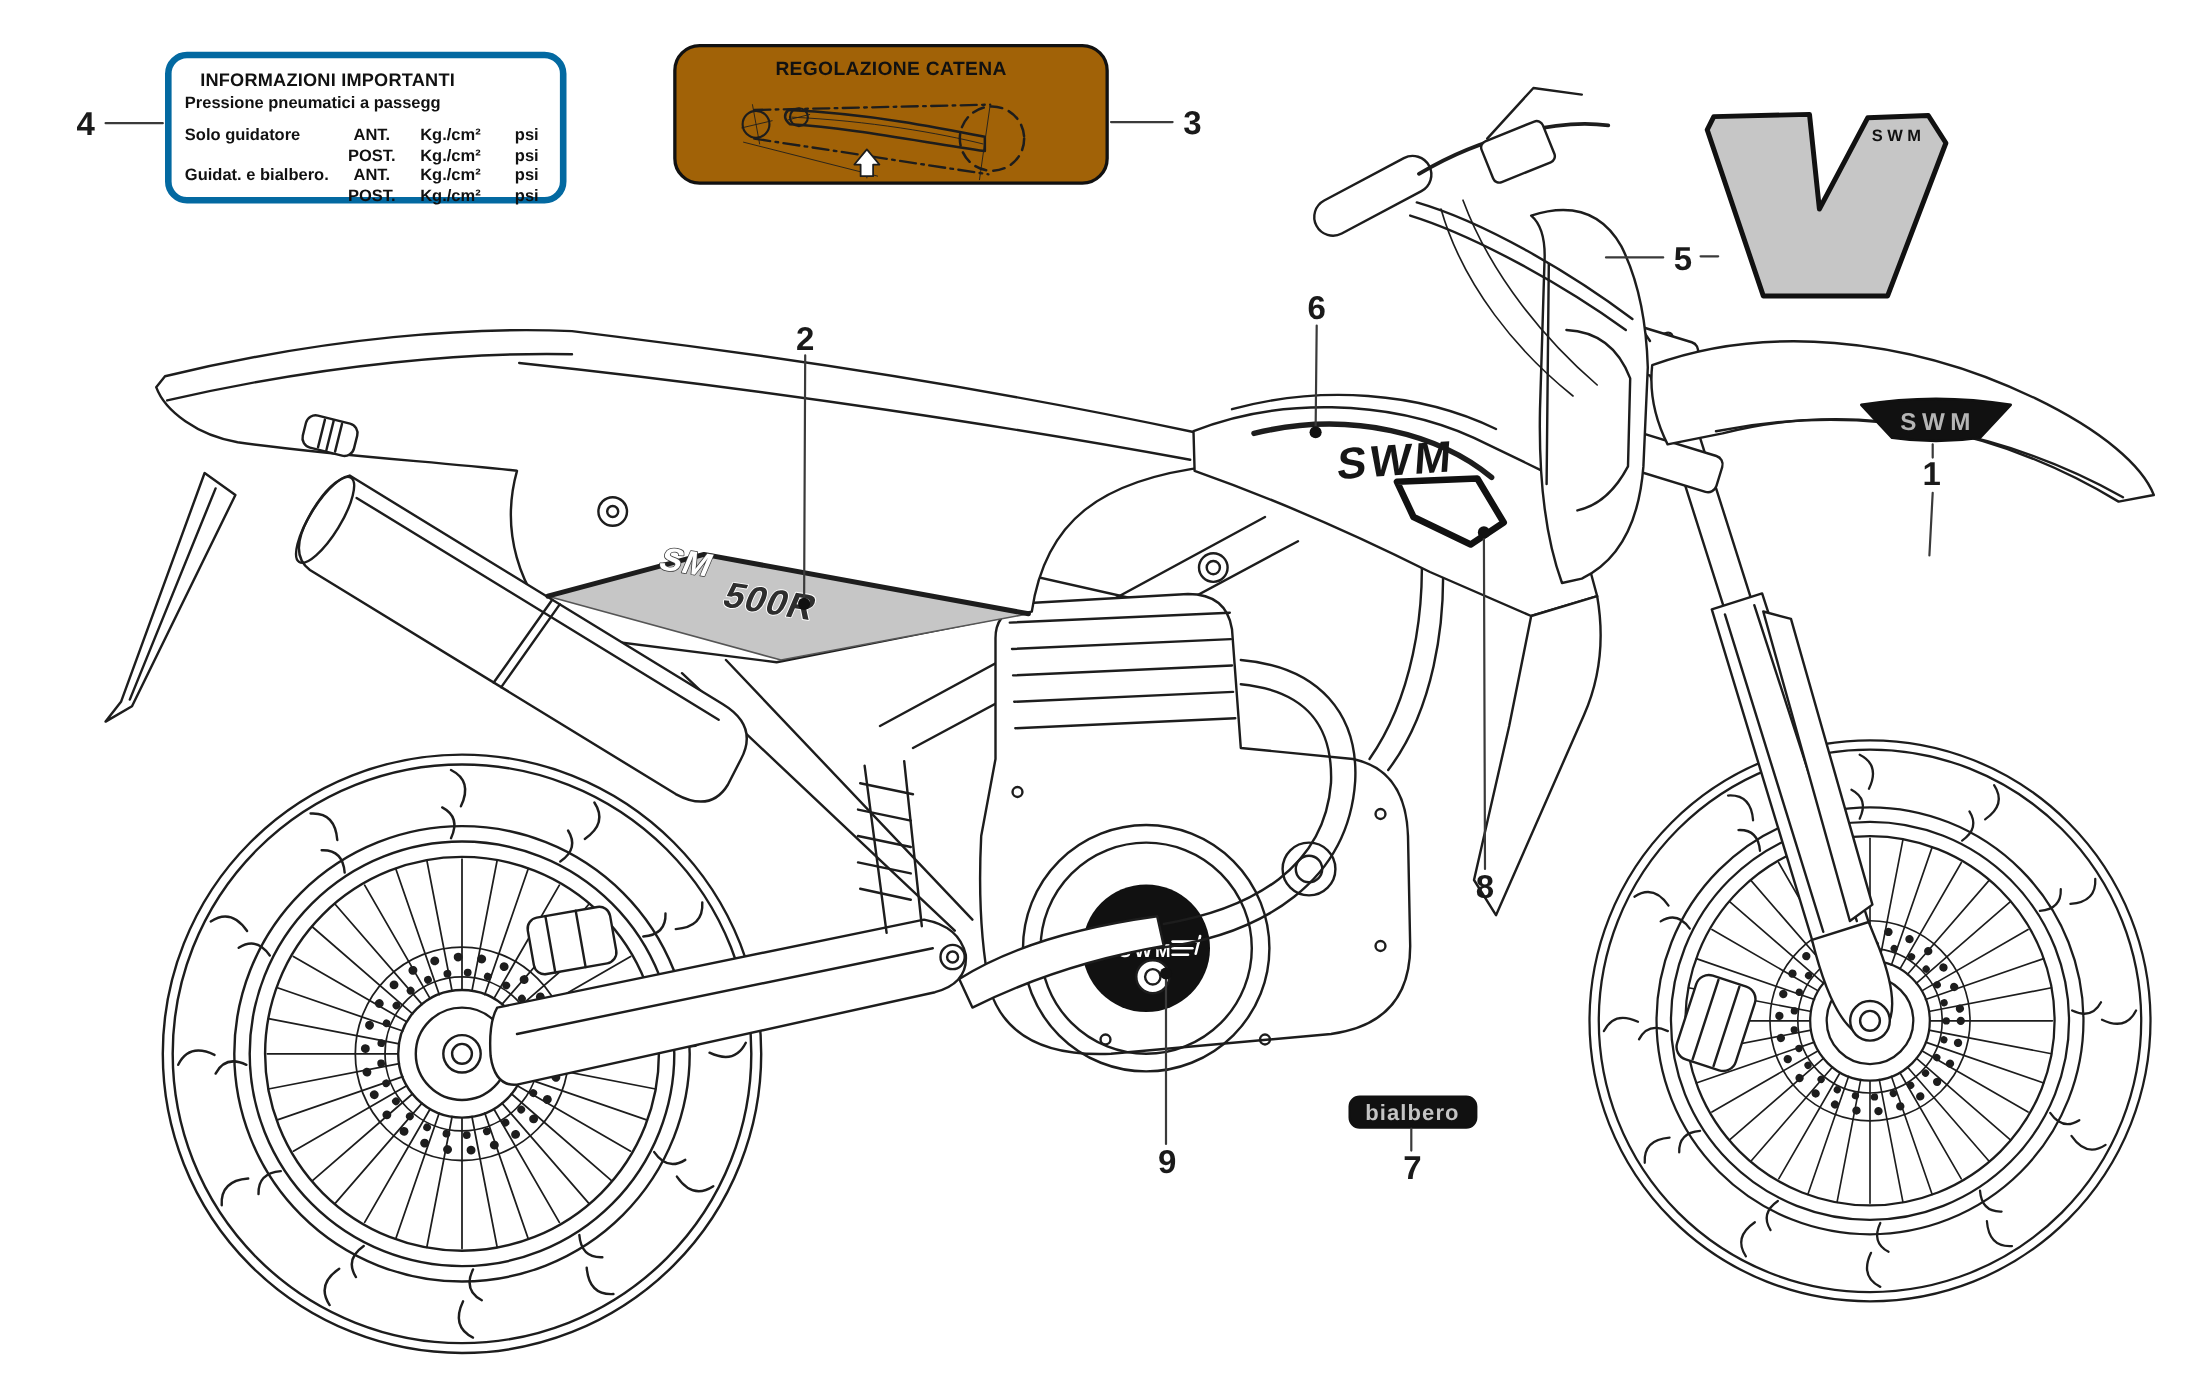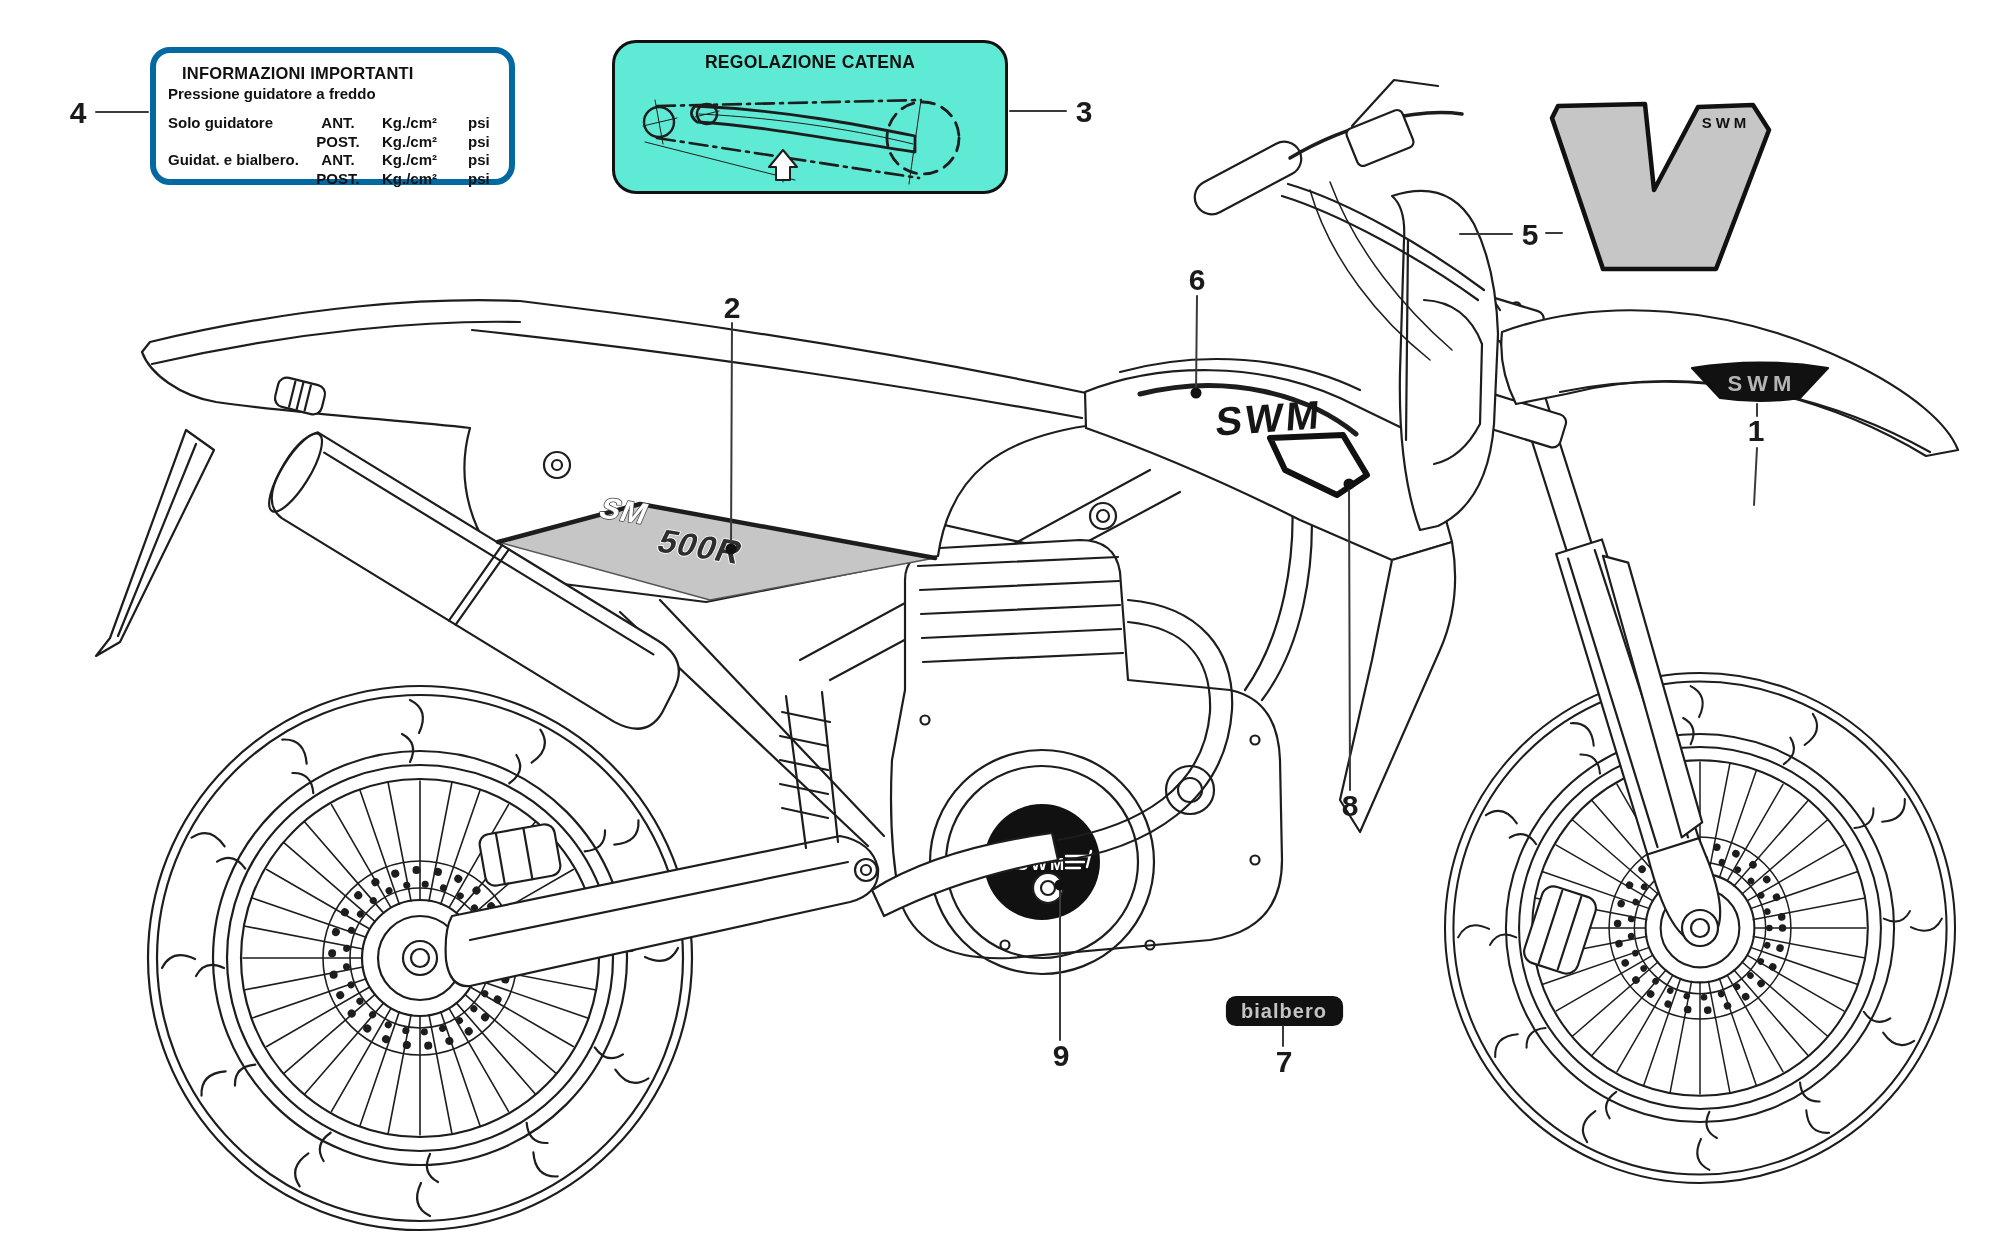--- a/index.html
+++ b/index.html
@@ -11,22 +11,22 @@
             border:6px solid #0369a1;border-radius:20px;background:#fff;
             padding:11px 12px 8px 12px;box-sizing:border-box;}
   .info-title{font-size:16.5px;font-weight:bold;margin-left:14px;letter-spacing:.2px;}
   .info-sub{font-size:15px;font-weight:bold;margin-top:2px;}
   .info-grid{display:grid;grid-template-columns:148px 58px 94px 46px;
              margin-top:12px;font-size:15px;font-weight:bold;line-height:18.5px;}
   .cell-pos{text-align:center;padding-right:14px;}
   .cell-unit{padding-left:8px;}
   .cell-psi{text-align:left;padding-right:2px;}
   
-  .chain-box{position:absolute;left:612px;top:40px;width:396px;height:154px;
-             border:3px solid #111;border-radius:24px;background:#5eead4;box-sizing:border-box;
+  .chain-box{position:absolute;left:612px;top:40px;width:396px;height:128px;
+             border:3px solid #111;border-radius:24px;background:#a16207;box-sizing:border-box;
              display:flex;flex-direction:column;align-items:center;}
   .chain-title{font-size:17.5px;font-weight:bold;margin-top:9px;letter-spacing:.3px;}
   .chain-svg{position:relative !important;margin-top:1px;}
   text{font-family:"Liberation Sans",sans-serif;}
   .callout-num{font-size:30px;font-weight:bold;fill:#1a1a1a;}
   .logo{font-weight:bold;}
 </style>
 </head>
 <body>
 <div class="stage">
@@ -305,21 +305,21 @@
       <text class="callout-num" x="1197" y="290" text-anchor="middle">6</text>
       <text class="callout-num" x="1284" y="1072" text-anchor="middle">7</text>
       <text class="callout-num" x="1350" y="816" text-anchor="middle">8</text>
       <text class="callout-num" x="1061" y="1066" text-anchor="middle">9</text>
     </g>
   </g>
 </svg>
 
 <div class="info-box">
   <div class="info-title">INFORMAZIONI IMPORTANTI</div>
-  <div class="info-sub">Pressione guidatore a freddo</div>
+  <div class="info-sub">Pressione pneumatici a passegg</div>
   <div class="info-grid">
     <div>Solo guidatore</div>
     <div class="cell-pos">ANT.</div>
     <div class="cell-unit">Kg./cm²</div>
     <div class="cell-psi">psi</div>
 
     <div></div>
     <div class="cell-pos">POST.</div>
     <div class="cell-unit">Kg./cm²</div>
     <div class="cell-psi">psi</div>

